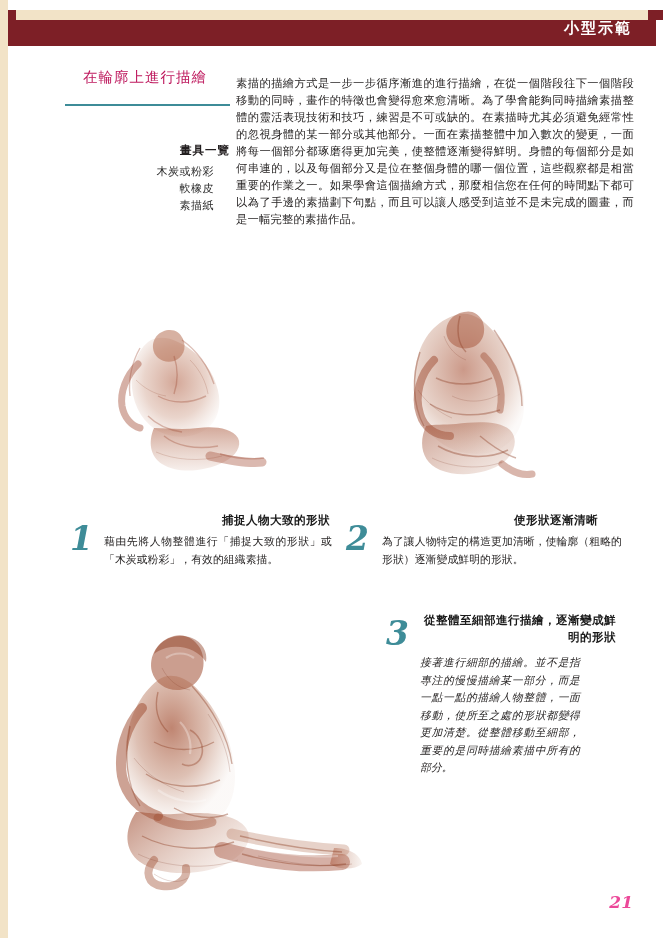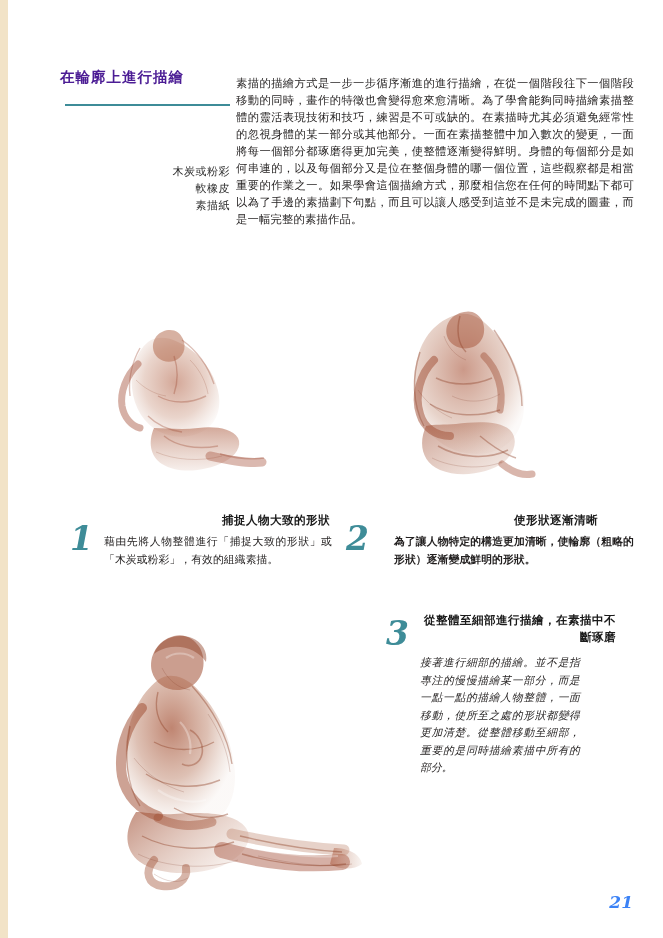--- a/index.html
+++ b/index.html
@@ -63,25 +63,25 @@
     width: 16px; height: 10px;
     background: #7d1f26;
   }
 
   
   .section-heading {
     position: absolute;
     left: 60px;
     top: 68px;
     width: 170px;
-    text-align: left;
+    text-align: center;
     font-size: 14.5px;
-    font-weight: bold;
+    font-weight: normal;
     letter-spacing: 1px;
-    color: #4c1d95;
+    color: #be185d;
   }
   .heading-rule {
     position: absolute;
     left: 65px;
     top: 104px;
     width: 165px;
     height: 2px;
     background: #3e8c98;
   }
   .tools-title {
@@ -89,21 +89,21 @@
     left: 60px;
     top: 143px;
     width: 170px;
     text-align: right;
     font-size: 11.5px;
     font-weight: bold;
     letter-spacing: 1px;
   }
   .tools-list {
     position: absolute;
-    left: 60px;
+    left: 44px;
     top: 163px;
     width: 170px;
     text-align: right;
     font-size: 11px;
     line-height: 17px;
     letter-spacing: 0.5px;
     color: #2b2b2b;
   }
 
   .intro-body {
@@ -162,50 +162,56 @@
   }
 
   .step1 { left: 70px;  top: 512px; width: 260px; }
   .step1 .step-num   { left: 0px;  top: 10px; }
   .step1 .step-title { left: 34px; top: 0px;  width: 226px; }
   .step1 .step-body  { left: 34px; top: 21px; width: 228px; }
 
   .step2 { left: 346px; top: 512px; width: 270px; }
   .step2 .step-num   { left: 0px;  top: 10px; }
   .step2 .step-title { left: 16px; top: 0px;  width: 236px; }
-  .step2 .step-body  { left: 48px; top: 21px; width: 240px; font-weight: bold; }
+  .step2 .step-body  { left: 36px; top: 21px; width: 240px; }
 
   .step3 { left: 386px; top: 612px; width: 230px; }
   .step3 .step-num   { left: 0px;  top: 5px; }
   .step3 .step-title { left: 34px; top: 0px;  width: 196px; }
   .step3 .step-body  { left: 34px; top: 42px; width: 160px; font-style: italic; }
 
   
   .page-number {
     position: absolute;
     right: 30px;
     bottom: 26px;
     font-family: "DejaVu Serif", "Liberation Serif", serif;
     font-style: italic;
     font-weight: bold;
     font-size: 17px;
-    color: #3b82f6;
+    color: #ec4899;
   }
 </style>
 </head>
 <body>
 
 <div class="page">
 
   <div class="left-bar"></div>
   <div class="right-bar"></div>
 
+  <div class="header-band">
+    <div class="header-tab"></div>
+    <div class="header-corner"></div>
+    <div class="title">小型示範</div>
+  </div>
 
   <div class="section-heading">在輪廓上進行描繪</div>
   <div class="heading-rule"></div>
+  <div class="tools-title">畫具一覽</div>
   <div class="tools-list" style="white-space: pre-line;">木炭或粉彩
 軟橡皮
 素描紙</div>
 
   <div class="intro-body">素描的描繪方式是一步一步循序漸進的進行描繪，在從一個階段往下一個階段移動的同時，畫作的特徵也會變得愈來愈清晰。為了學會能夠同時描繪素描整體的靈活表現技術和技巧，練習是不可或缺的。在素描時尤其必須避免經常性的忽視身體的某一部分或其他部分。一面在素描整體中加入數次的變更，一面將每一個部分都琢磨得更加完美，使整體逐漸變得鮮明。身體的每個部分是如何串連的，以及每個部分又是位在整個身體的哪一個位置，這些觀察都是相當重要的作業之一。如果學會這個描繪方式，那麼相信您在任何的時間點下都可以為了手邊的素描劃下句點，而且可以讓人感受到這並不是未完成的圖畫，而是一幅完整的素描作品。</div>
 
   <div class="figure fig1">
     <svg class="fig-svg" viewBox="0 0 210 196" xmlns="http://www.w3.org/2000/svg">
       <defs>
         <radialGradient id="g1" cx="50%" cy="45%" r="60%">
@@ -300,21 +306,21 @@
   </div>
 
   <div class="step step2">
     <div class="step-num">2</div>
     <div class="step-title">使形狀逐漸清晰</div>
     <div class="step-body">為了讓人物特定的構造更加清晰，使輪廓（粗略的形狀）逐漸變成鮮明的形狀。</div>
   </div>
 
   <div class="step step3">
     <div class="step-num">3</div>
-    <div class="step-title">從整體至細部進行描繪，在素描中不斷琢磨</div>
+    <div class="step-title">從整體至細部進行描繪，逐漸變成鮮明的形狀</div>
     <div class="step-body">接著進行細部的描繪。並不是指專注的慢慢描繪某一部分，而是一點一點的描繪人物整體，一面移動，使所至之處的形狀都變得更加清楚。從整體移動至細部，重要的是同時描繪素描中所有的部分。</div>
   </div>
 
   <div class="figure fig3">
     <svg class="fig-svg" viewBox="0 0 310 272" xmlns="http://www.w3.org/2000/svg">
       <defs>
         <radialGradient id="g3" cx="42%" cy="34%" r="60%">
           <stop offset="0%" stop-color="#a14b2e" stop-opacity="0.68"></stop>
           <stop offset="55%" stop-color="#b06a4c" stop-opacity="0.42"></stop>
           <stop offset="100%" stop-color="#c49880" stop-opacity="0.06"></stop>

